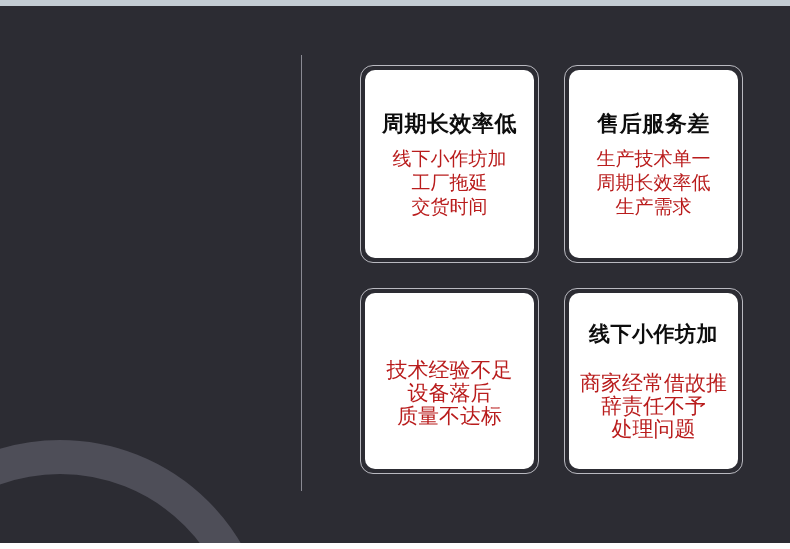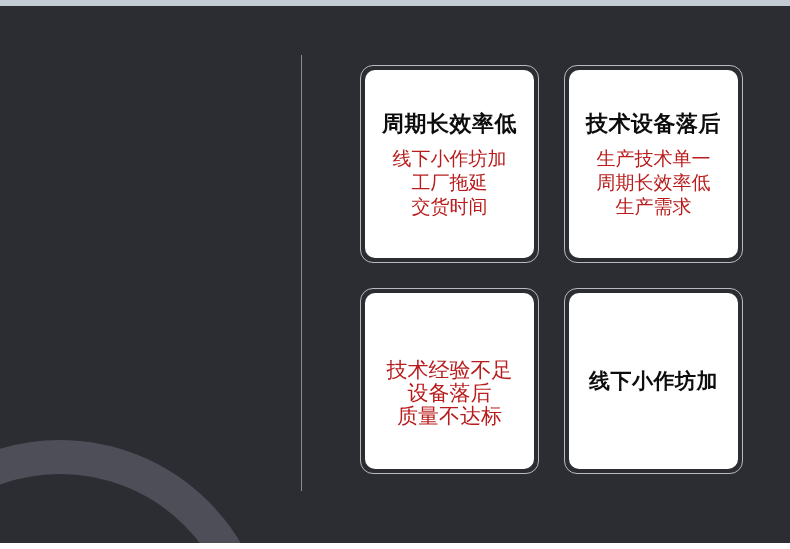--- a/index.html
+++ b/index.html
@@ -185,37 +185,40 @@
       <div class="card-inner">
         <div class="card-title">周期长效率低</div>
         <div class="card-body">线下小作坊加
 工厂拖延
 交货时间</div>
       </div>
     </div>
 
     <div class="card-outer">
       <div class="card-inner">
-        <div class="card-title">技术设备落后</div>
+        <div class="card-title">售后服务差</div>
         <div class="card-body">生产技术单一
 周期长效率低
 生产需求</div>
       </div>
     </div>
 
     <div class="card-outer row2">
       <div class="card-inner">
         <div class="card-body">技术经验不足
 设备落后
 质量不达标</div>
       </div>
     </div>
 
     <div class="card-outer row2">
       <div class="card-inner">
         <div class="card-title">线下小作坊加</div>
+        <div class="card-body">商家经常借故推
+辞责任不予
+处理问题</div>
       </div>
     </div>
 
   </div>
 
   <div class="edge-strip-bottom"></div>
 </div>
 
 </body></html>

